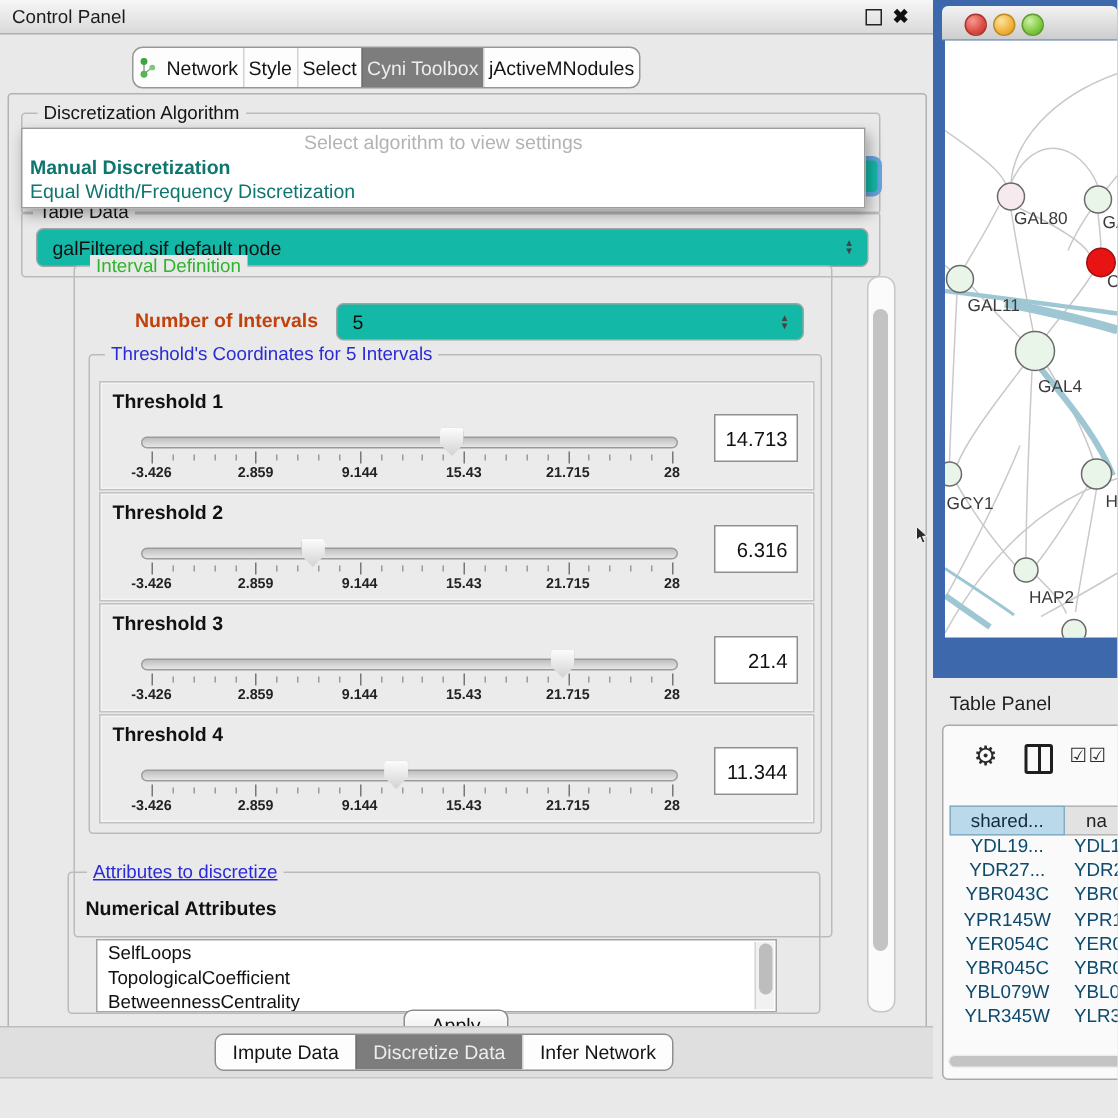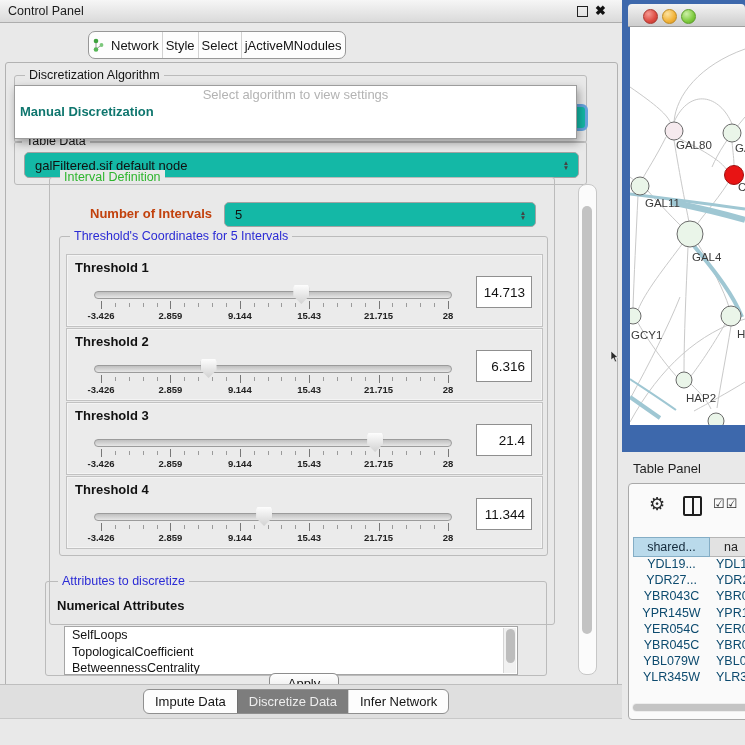--- a/index.html
+++ b/index.html
@@ -141,39 +141,43 @@
           </svg>
         </span>
         <span>Network</span>
       </div>
       <div class="tab">
         <span>Style</span>
       </div>
       <div class="tab">
         <span>Select</span>
       </div>
+      <div class="tab selected">
+        <span>Cyni Toolbox</span>
+      </div>
       <div class="tab">
         <span>jActiveMNodules</span>
       </div>
     </div>
 
   <div id="content" class="abs">
 
     <div class="group" id="algo-group" style="left:8px;top:12px;width:571px;height:66px;">
       <span class="group-title gt-black">Discretization Algorithm</span>
     </div>
     <div class="combo abs" id="algo-combo">
       <span class="cval"></span>
       <span class="stepper">▲<br>▼</span>
     </div>
 
     <div id="algo-popup" class="abs">
       <div class="ph">Select algorithm to view settings</div>
       <div id="algo-options">
           <div class="opt b">Manual Discretization</div>
+          <div class="opt">Equal Width/Frequency Discretization</div>
         </div>
     </div>
 
     <div class="group" id="tabledata-group" style="left:8px;top:78px;width:571px;height:42px;">
       <span class="group-title gt-black" style="left:7px;">Table Data</span>
       <div class="combo" style="left:9px;top:10px;width:553px;height:24px;">
         <span class="cval">galFiltered.sif default node</span>
         <span class="stepper">▲<br>▼</span>
       </div>
     </div>
@@ -355,21 +359,21 @@
               <span class="tlab" style="left: 80%;">21.715</span>
               <span class="tlab" style="left: 100%;">28</span>
             </div>
             <div class="thr-thumb" style="left: 189.088px;"></div>
             <input class="thr-value" readonly="" value="11.344" style="">
           </div>
         </div>
     </div>
 
     <div class="group" id="attr-group" style="left:39px;top:518px;width:500px;height:93px;">
-      <span class="group-title gt-blue" style="left:12px;">Attributes to discretize</span>
+      <span class="group-title gt-blue" style="left:12px;text-decoration:underline;">Attributes to discretize</span>
       <span class="abs" style="left:11px;top:16px;font-size:13px;font-weight:bold;color:#111;">Numerical Attributes</span>
       <div id="attr-list">
         <div id="attr-items">
             <div class="attr-item">SelfLoops</div>
             <div class="attr-item">TopologicalCoefficient</div>
             <div class="attr-item">BetweennessCentrality</div>
           </div>
         <div id="attr-scroll">
             <div class="thumb"></div>
           </div>

